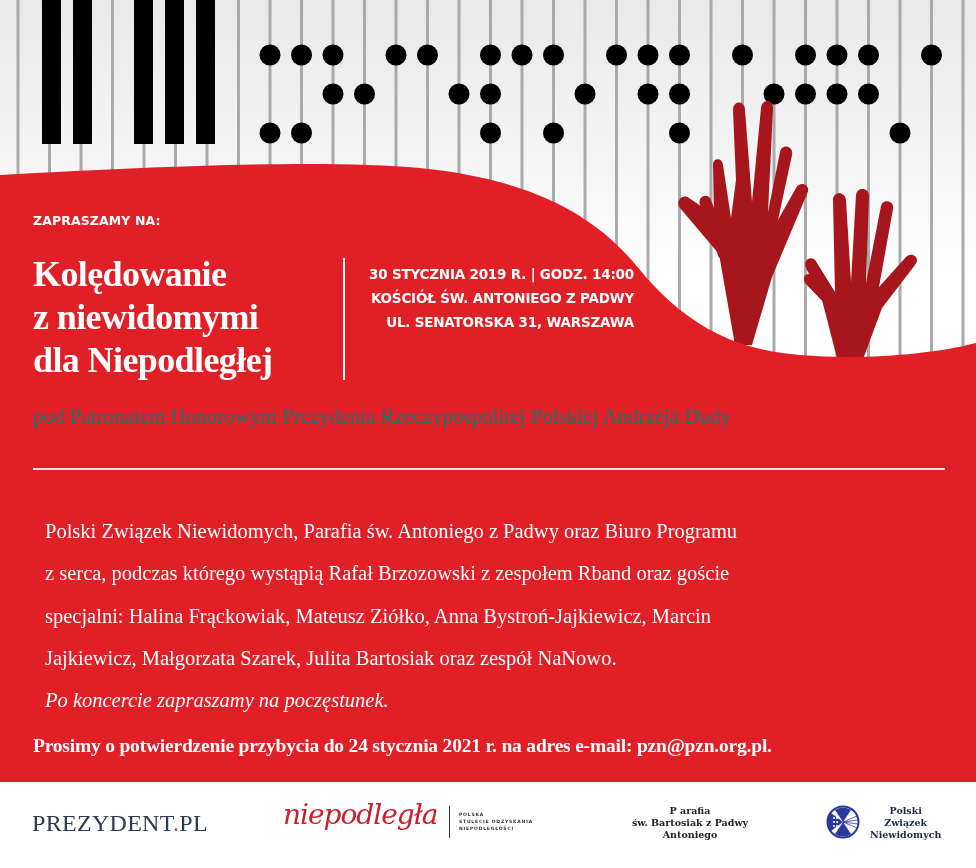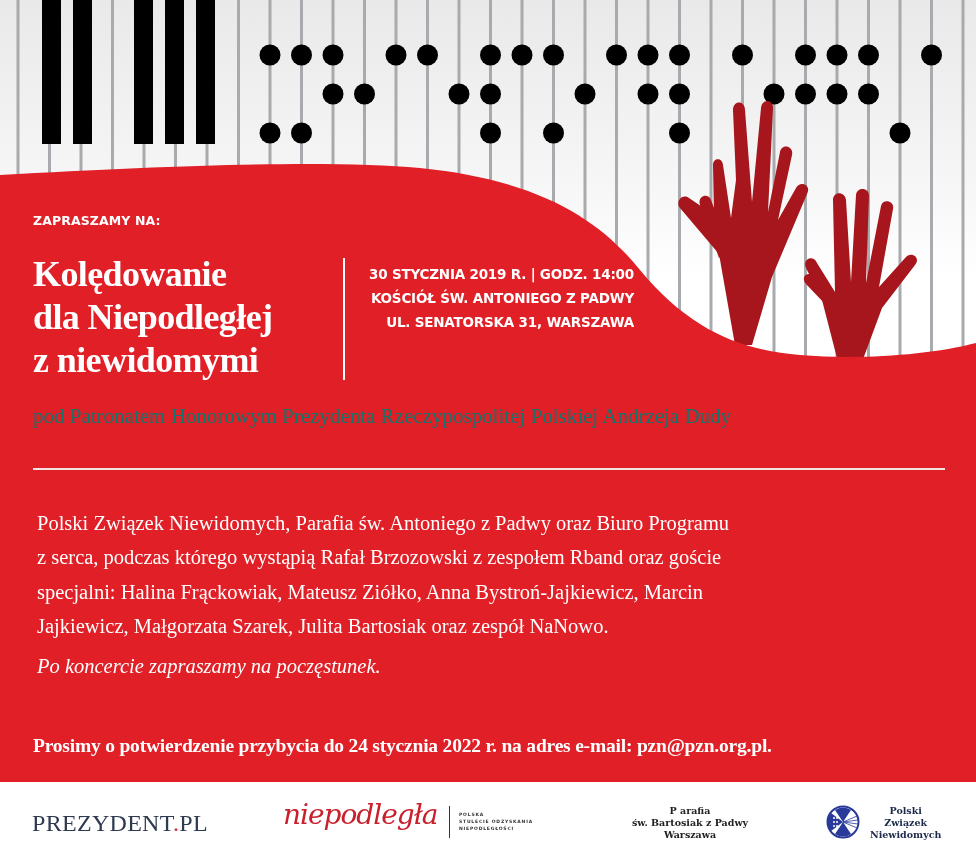--- a/index.html
+++ b/index.html
@@ -45,21 +45,21 @@
   }
   .hrule {
     position: absolute; left: 33px; top: 468px; width: 912px; height: 2px;
     background: #f3e4e4;
   }
   .body-text {
     position: absolute; left: 33px; top: 504px; width: 900px;
     font-family: "Liberation Serif", serif; font-size: 20.5px; line-height: 30.3px;
     color: #fff;
   }
-  .body-text p { margin: 4px; white-space: nowrap; }
+  .body-text p { margin: 12px; white-space: nowrap; }
   .body-text p.gap { margin-top: 10px; font-style: italic; }
   .rsvp {
     position: absolute; left: 33px; top: 735px;
     font-family: "Liberation Serif", serif; font-weight: bold;
     font-size: 19.5px; color: #fff; white-space: nowrap; letter-spacing: -0.2px;
   }
   .footer {
     position: absolute; left: 0; top: 782px; width: 976px; height: 86px;
     background: #ffffff;
   }
@@ -186,22 +186,22 @@
     <path d="M 838 362 L 822 300 L 806 268 C 802 259 813 254 817 263 L 835 292 L 833 200 C 833 191 845 191 846 200 L 851 282 L 856 195 C 857 187 869 187 869 196 L 866 283 L 881 206 C 883 198 895 201 893 209 L 879 287 L 906 257 C 912 251 921 258 915 265 L 882 308 L 862 362 Z"></path>
     <path d="M 835 295 L 815 277 C 808 270 800 277 806 284 L 826 305 Z"></path>
   </g>
   <path d="M 0 175 C 180 165 330 160 420 168 C 540 180 600 220 640 270 C 690 330 740 350 800 355 C 860 360 930 355 976 343 L 976 782 L 0 782 Z" fill="#e01f27"></path>
 </svg>
 
 <div class="invite-label">ZAPRASZAMY NA:</div>
 
 <div class="title">
   <div>Kolędowanie</div>
+  <div>z niewidomymi</div>
   <div>dla Niepodległej</div>
-  <div>z niewidomymi</div>
 </div>
 
 <div class="vdivider"></div>
 
 <div class="details">
   <div>30 STYCZNIA 2019 R. | GODZ. 14:00</div>
   <div>KOŚCIÓŁ ŚW. ANTONIEGO Z PADWY</div>
   <div>UL. SENATORSKA 31, WARSZAWA</div>
 </div>
 
@@ -210,38 +210,38 @@
 <div class="hrule"></div>
 
 <div class="body-text">
   <p>Polski Związek Niewidomych, Parafia św. Antoniego z Padwy oraz Biuro Programu</p>
   <p>z serca, podczas którego wystąpią Rafał Brzozowski z zespołem Rband oraz goście</p>
   <p>specjalni: Halina Frąckowiak, Mateusz Ziółko, Anna Bystroń-Jajkiewicz, Marcin</p>
   <p>Jajkiewicz, Małgorzata Szarek, Julita Bartosiak oraz zespół NaNowo.</p>
   <p class="gap">Po koncercie zapraszamy na poczęstunek.</p>
 </div>
 
-<div class="rsvp">Prosimy o potwierdzenie przybycia do 24 stycznia 2022 r. na adres e-mail: pzn@pzn.org.pl.</div>
+<div class="rsvp">Prosimy o potwierdzenie przybycia do 24 stycznia 2021 r. na adres e-mail: pzn@pzn.org.pl.</div>
 
 <div class="footer"></div>
 
 <div class="logo-prezydent"><span>PREZYDENT</span><span class="dot">.</span><span>PL</span></div>
 
 <div class="logo-niepodlegla">niepodległa</div>
 <div class="logo-np-divider"></div>
 <div class="logo-np-sub">
   <div>POLSKA</div>
   <div>STULECIE ODZYSKANIA</div>
   <div>NIEPODLEGŁOŚCI</div>
 </div>
 
 <div class="logo-parafia">
   <div>P arafia</div>
   <div>św. Bartosiak z Padwy</div>
-  <div>Warszawa</div>
+  <div>Antoniego</div>
 </div>
 
 <svg class="logo-pzn-emblem" width="34" height="34" viewBox="0 0 34 34">
   <circle cx="17" cy="17" r="15.5" fill="none" stroke="#2a3a9a" stroke-width="2"></circle>
   <path d="M 5 8 A 14 14 0 0 0 5 26 L 17 17 Z" fill="#2a3a9a"></path>
   <path d="M 9 5 A 14 14 0 0 1 25 5 L 17 17 Z" fill="#2a3a9a"></path>
   <path d="M 9 29 A 14 14 0 0 0 25 29 L 17 17 Z" fill="#2a3a9a"></path>
   <g fill="#ffffff">
     <circle cx="8" cy="13" r="1"></circle>
       <circle cx="11" cy="13" r="1"></circle>

